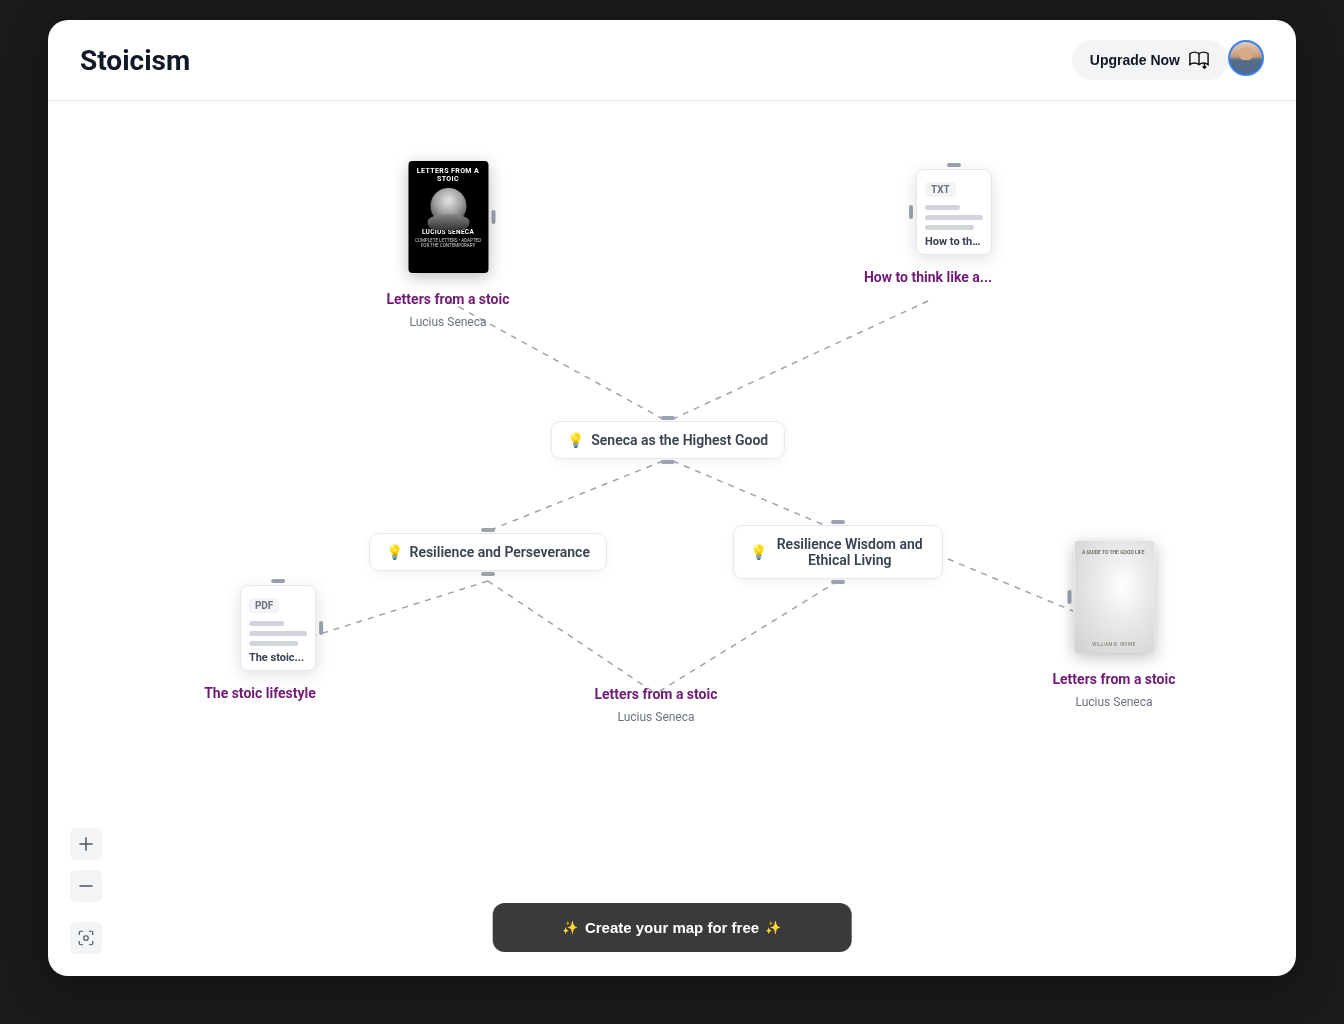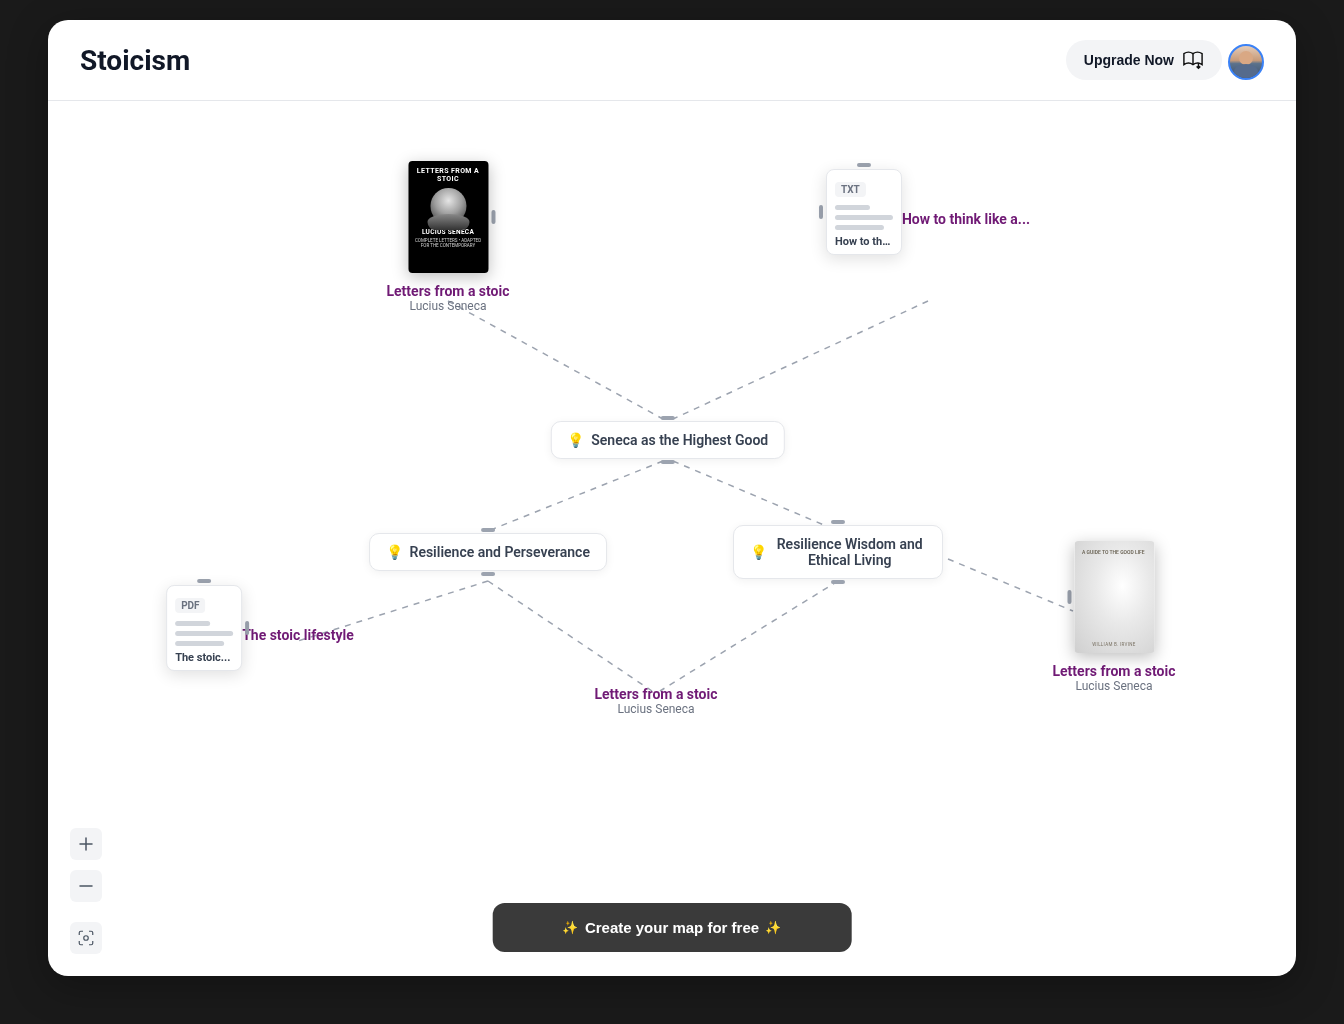--- a/index.html
+++ b/index.html
@@ -27,21 +27,21 @@
     align-items: center;
     justify-content: space-between;
     padding: 20px 32px;
     border-bottom: 1px solid #e5e7eb;
   }
   .title {
     font-size: 28px;
     font-weight: 700;
     color: #111827;
   }
-  .header-right { display: flex; align-items: flex-end; gap: 6px; }
+  .header-right { display: flex; align-items: flex-start; gap: 0; }
   .upgrade-btn {
     display: flex;
     align-items: center;
     gap: 8px;
     background: #f3f4f6;
     border: none;
     border-radius: 20px;
     padding: 10px 18px;
     font-size: 14px;
     font-weight: 600;
@@ -84,22 +84,22 @@
   }
   .edges line {
     stroke: #9ca3af;
     stroke-width: 1.5;
     stroke-dasharray: 6 6;
   }
   .node {
     position: absolute;
     transform: translate(-50%, 0);
     display: flex;
-    flex-direction: row;
-    align-items: center;
+    flex-direction: column;
+    align-items: flex-end;
     cursor: pointer;
   }
   
   .concept {
     background: #fff;
     border: 1px solid #e5e7eb;
     border-radius: 10px;
     padding: 10px 16px;
     font-size: 14px;
     font-weight: 600;
@@ -117,21 +117,21 @@
     position:absolute;
     left:50%; transform:translateX(-50%);
     width:14px; height:4px; border-radius:2px;
     background:#9ca3af;
   }
   .concept::before { top:-6px; }
   .concept::after { bottom:-6px; }
   .bulb { font-size: 14px; }
   
   .book-card {
-    display:flex; flex-direction:column; align-items:center;
+    display:flex; flex-direction:column; align-items:center;gap:8px;
   }
   .cover {
     width: 80px;
     height: 112px;
     border-radius: 4px;
     background: #000;
     color: #fff;
     display: flex;
     flex-direction: column;
     align-items: center;

